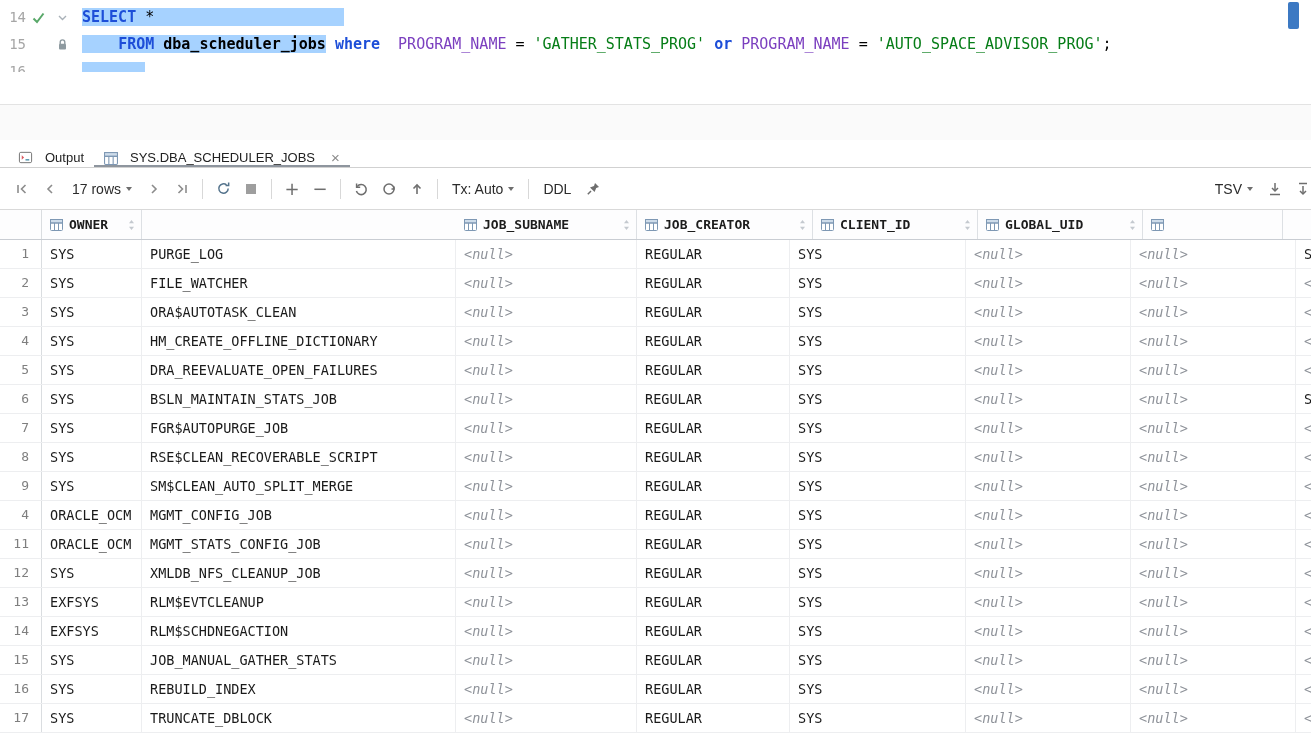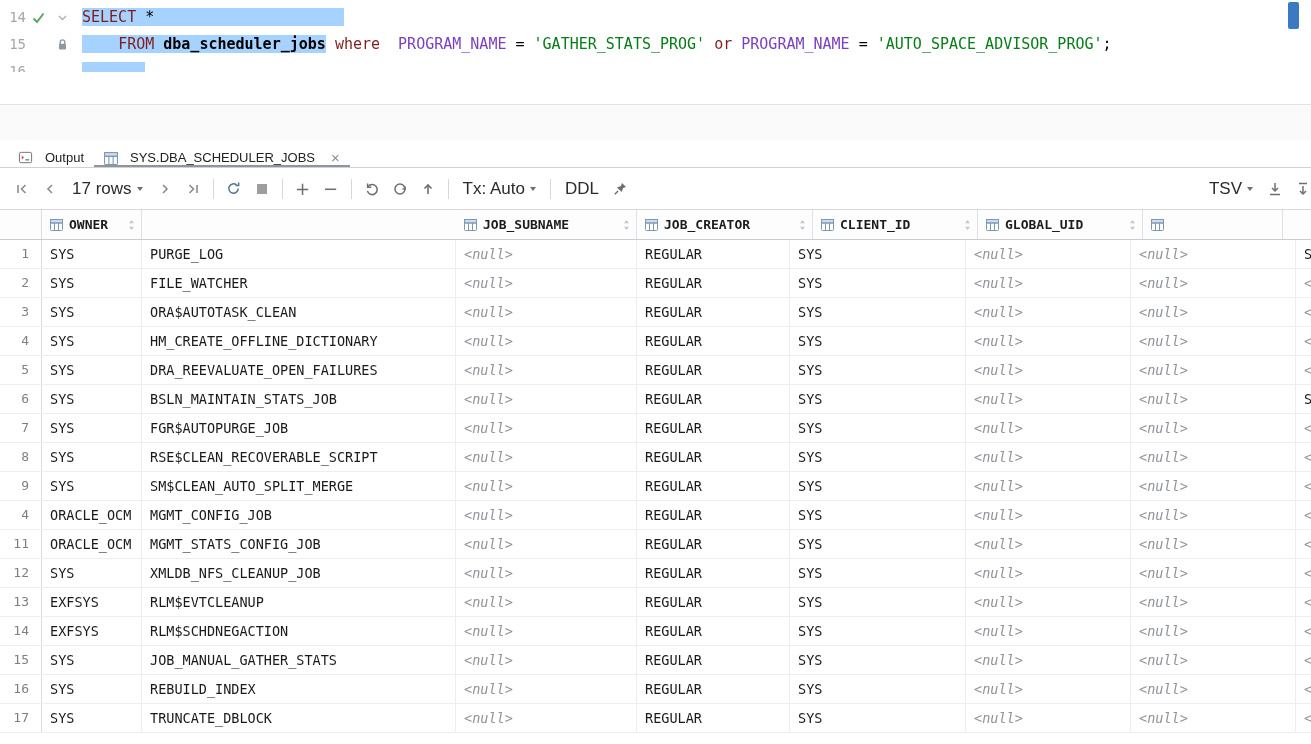--- a/index.html
+++ b/index.html
@@ -7,39 +7,39 @@
     width:1311px;height:744px;overflow:hidden;background:#fff;
     font-family:"Liberation Sans",sans-serif;position:relative;
   }
   
   .editor{height:72px;box-sizing:border-box;padding-top:4px;background:#fff;position:relative;overflow:hidden;}
   .ed-line{display:flex;height:27px;line-height:27px;font-family:"DejaVu Sans Mono",monospace;font-size:15px;}
   .gutter{width:78px;flex:0 0 78px;display:flex;align-items:center;}
   .lnum{width:26px;text-align:right;color:#A6A6A6;font-size:14px;}
   .gslot{width:24px;text-align:center;display:flex;align-items:center;justify-content:center;}
   .code{white-space:pre;padding-left:4px;}
-  .kw{color:#7f1d1d;font-weight:normal;}
+  .kw{color:#1d4ed8;font-weight:bold;}
   .tbl{color:#000;font-weight:bold;}
   .fld{color:#7B3FBF;}
   .str{color:#067D17;}
   .pln{color:#000;}
   .sel{background:#A6D2FF;}
   .scroll-marker{position:absolute;top:2px;right:12px;width:11px;height:27px;background:#3C79C3;border-radius:2px;}
   
   .gap-white{height:32px;background:#fff;}
   .gap-gray{height:35px;background:#FAFAFA;border-top:1px solid #E3E3E3;}
   
   .tabbar{height:27px;border-bottom:1px solid #D1D1D1;background:#fff;display:flex;align-items:stretch;padding-left:8px;}
   .tab{display:flex;align-items:flex-end;gap:12px;padding:0 10px;font-size:13px;color:#222;border-bottom:2px solid transparent;box-sizing:border-box;cursor:default;}
   .tab.active{border-bottom-color:#8E959E;}
   .tab .close{color:#8A8A8A;font-size:15px;margin-left:4px;line-height:1;}
   
   .toolbar{height:41px;border-bottom:1px solid #D9D9D9;background:#fff;display:flex;align-items:center;padding:0 8px;}
   .tb{width:28px;height:26px;display:flex;align-items:center;justify-content:center;flex:0 0 auto;}
-  .tb-text{font-size:17px;color:#2B2B2B;display:flex;align-items:center;gap:5px;margin:0 8px;flex:0 0 auto;white-space:nowrap;}
+  .tb-text{font-size:14px;color:#2B2B2B;display:flex;align-items:center;gap:5px;margin:0 8px;flex:0 0 auto;white-space:nowrap;}
   .caret{width:0;height:0;border-left:3.5px solid transparent;border-right:3.5px solid transparent;border-top:4px solid #6E6E6E;display:inline-block;}
   .tb-sep{width:1px;height:20px;background:#D8D8D8;margin:0 6px;flex:0 0 auto;}
   .stopsq{width:10px;height:10px;background:#9E9E9E;}
   .plusminus{font-size:18px;color:#6E6E6E;font-family:"DejaVu Sans",sans-serif;}
   .spacer{flex:1 1 auto;}
   .clip{margin-right:-14px;}
   
   .grid-header{display:flex;height:30px;box-sizing:border-box;border-bottom:1px solid #C9CDD3;background:#FDFDFE;
     font-family:"DejaVu Sans Mono",monospace;font-size:13px;font-weight:bold;color:#1C1C1C;overflow:hidden;}
   .gh-gutter{width:42px;flex:0 0 42px;border-right:1px solid #DADDE0;box-sizing:border-box;}

